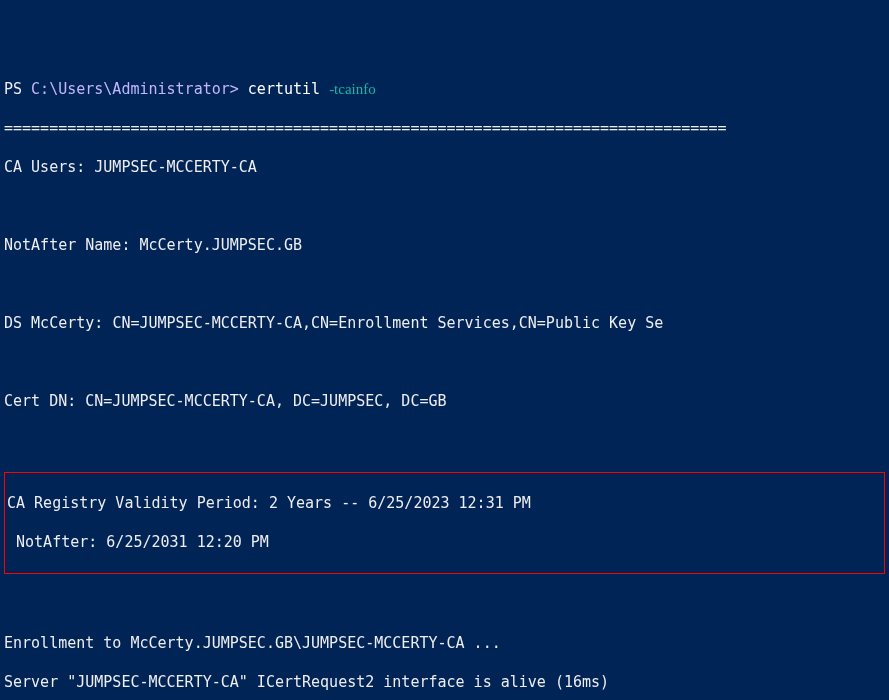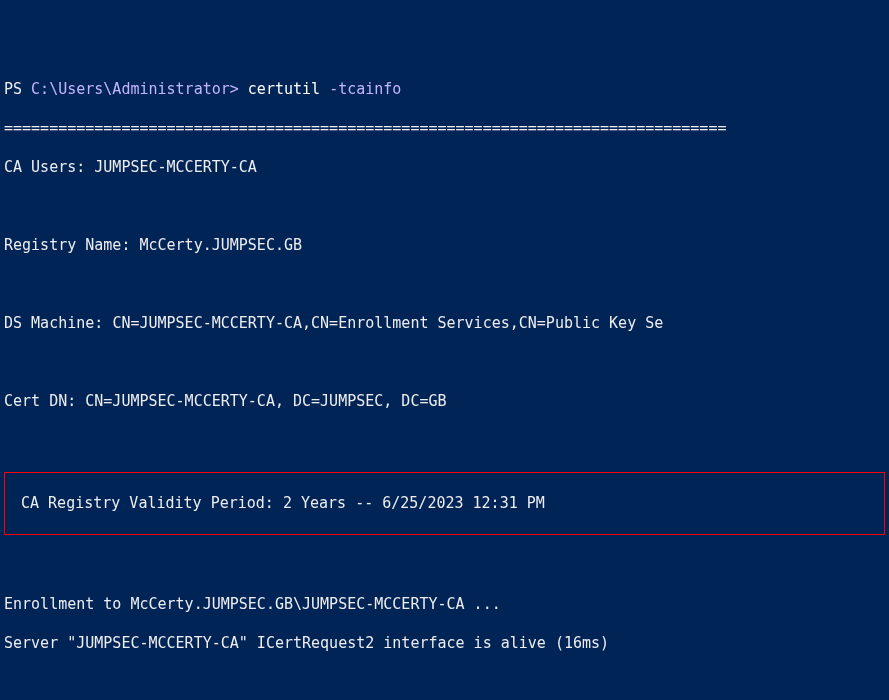--- a/index.html
+++ b/index.html
@@ -12,46 +12,47 @@
       width: 889px;
       height: 700px;
       overflow: hidden;
       padding: 2px 4px;
       white-space: pre;
       font-weight: normal;
     }
     .prompt-ps { color: #EEEDF0; text-align: right; }
     .prompt-path { color: #c4b5fd; }
     .cmd { color: #ffffff; }
-    .arg { color: #c4b5fd; }
+    .arg { color: #14b8a6; font-family: Liberation Serif, serif; }
     .hr-line { color: #EEEDF0; letter-spacing: 0; }
     .box {
       border: 1.5px solid #ff0000;
-      padding: 1px 16px;
+      padding: 1px 2px;
       margin: 2px 0;
     }
     .line { display: block; }
   </style>
 </head>
 <body>
 
 
 
 <span class="line"><span class="prompt-ps">PS </span><span class="prompt-path">C:\Users\Administrator&gt; </span><span class="cmd">certutil </span><span class="arg">-tcainfo</span></span>
 <span class="line hr-line">================================================================================</span>
 <span class="line"><span>CA Users: </span><span>JUMPSEC-MCCERTY-CA</span></span>
 <span class="line"> </span>
-<span class="line"><span>Registry Name: </span><span>McCerty.JUMPSEC.GB</span></span>
+<span class="line"><span>NotAfter Name: </span><span>McCerty.JUMPSEC.GB</span></span>
 <span class="line"> </span>
-<span class="line"><span>DS Machine: </span><span>CN=JUMPSEC-MCCERTY-CA,CN=Enrollment Services,CN=Public Key Se</span></span>
+<span class="line"><span>DS McCerty: </span><span>CN=JUMPSEC-MCCERTY-CA,CN=Enrollment Services,CN=Public Key Se</span></span>
 <span class="line"> </span>
 <span class="line"><span>Cert DN: </span><span>CN=JUMPSEC-MCCERTY-CA, DC=JUMPSEC, DC=GB</span></span>
 <span class="line"> </span>
 <div class="box">
 <span class="line">CA Registry Validity Period: 2 Years -- 6/25/2023 12:31 PM</span>
+<span class="line"> NotAfter: 6/25/2031 12:20 PM</span>
 </div>
 <span class="line"> </span>
 <span class="line">Enrollment to McCerty.JUMPSEC.GB\JUMPSEC-MCCERTY-CA ...</span>
 <span class="line">Server "JUMPSEC-MCCERTY-CA" ICertRequest2 interface is alive (16ms)</span>
 
 
 
 
 
 

